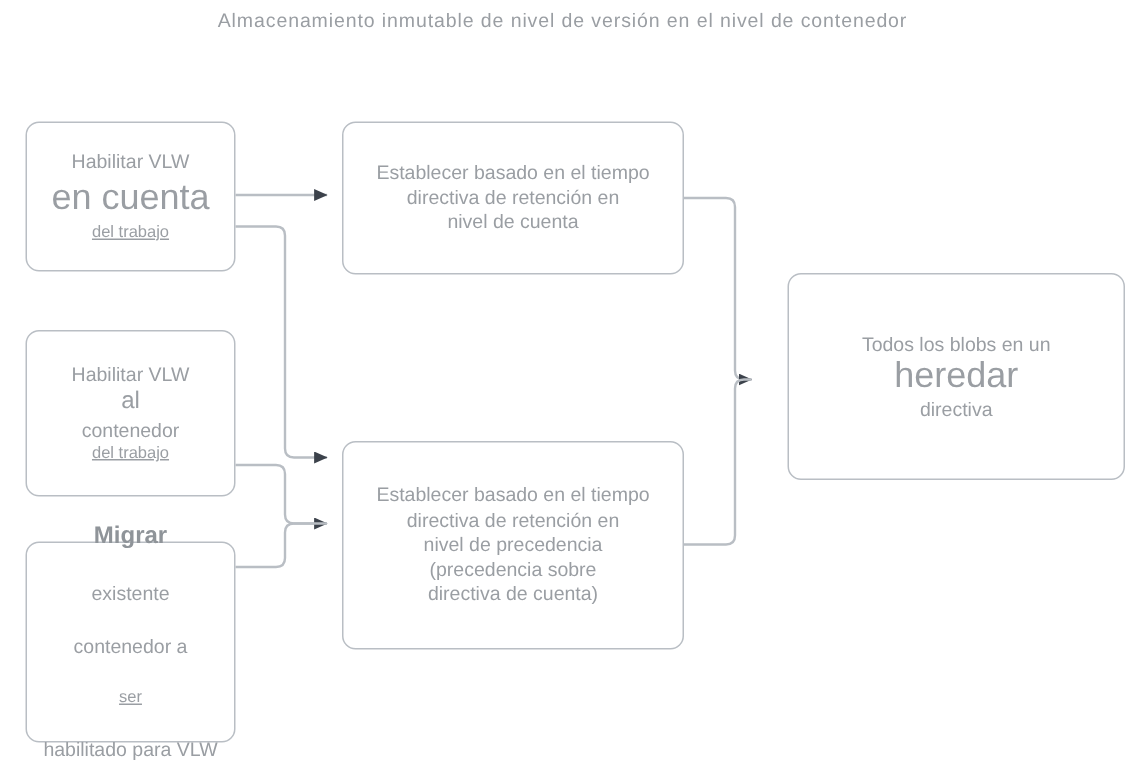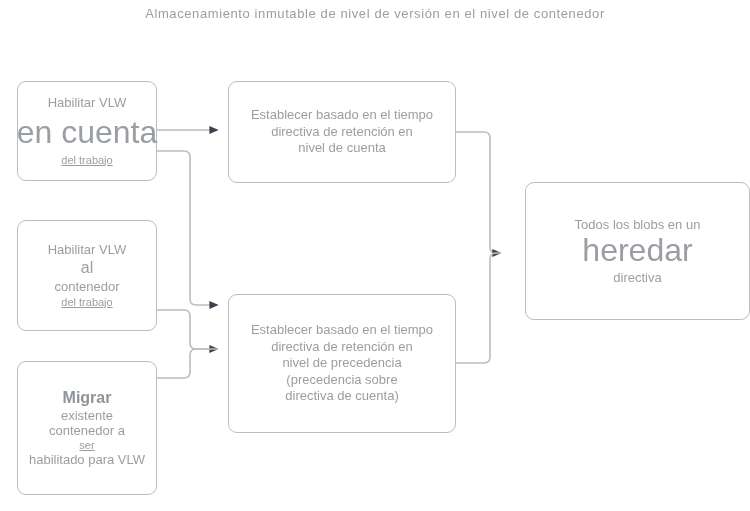--- a/index.html
+++ b/index.html
@@ -55,28 +55,28 @@
     text-align: center;
     line-height: 1.28;
   }
   .node .ln {
     display: block;
     white-space: nowrap;
   }
   .sz-sm  { font-size: 11px; text-decoration: underline; }
   .sz-md  { font-size: 13px; }
   .sz-lg  { font-size: 16px; }
-  .sz-xl  { font-size: 32px; }
+  .sz-xl  { font-size: 24px; }
   .bold   { font-weight: bold; color: #8f9499; }
   .tight  { line-height: 1.18; }
 
   
   #node-enable-account   { left: 17px;  top: 81px;  width: 140px; height: 100px; }
   #node-enable-container { left: 17px;  top: 220px; width: 140px; height: 111px; }
-  #node-migrate          { left: 17px;  top: 361px; width: 140px; height: 134px; }
+  #node-migrate          { left: 17px;  top: 361px; width: 140px; height: 134px; gap: 20px; }
   #node-account-policy   { left: 228px; top: 81px;  width: 228px; height: 102px; }
   #node-container-policy { left: 228px; top: 294px; width: 228px; height: 139px; }
   #node-blobs-inherit    { left: 525px; top: 182px; width: 225px; height: 138px; }
 
   
   .wide .ln { white-space: nowrap; }
   .wide { overflow: visible; }
 </style>
 </head>
 <body>

